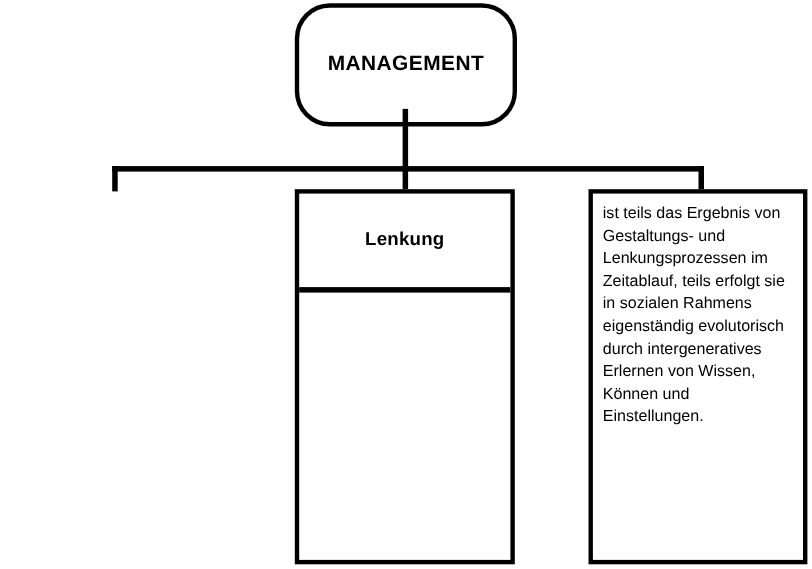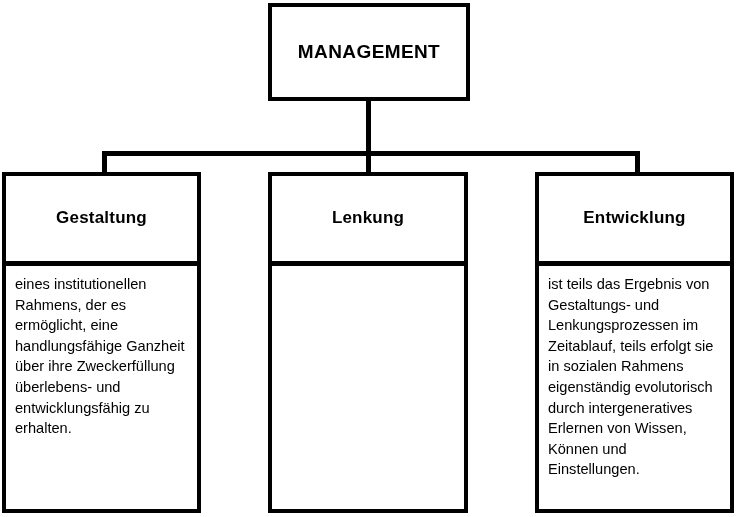--- a/index.html
+++ b/index.html
@@ -24,24 +24,25 @@
     position: absolute;
     box-sizing: border-box;
     border: 4px solid #000000;
     background: #ffffff;
   }
 
   .root-box {
     left: 268px;
     top: 3px;
     width: 202px;
-    height: 98px;
+    height: 112px;
     display: flex;
     align-items: center;
     justify-content: center;
+    border-radius: 32px;
   }
   .root-title {
     font-size: 19px;
     font-weight: bold;
     letter-spacing: 0.4px;
     line-height: 1.1;
     text-align: center;
   }
 
   .child-box {
@@ -110,37 +111,26 @@
   <div class="box root-box">
     <div class="root-title">MANAGEMENT</div>
   </div>
 
   <div class="line v-line stem-root"></div>
   <div class="line h-line bus"></div>
   <div class="line v-line drop-left"></div>
   <div class="line v-line drop-center"></div>
   <div class="line v-line drop-right"></div>
 
-  <div class="box child-box child-left">
-    <div class="child-header">
-      <div class="child-title">Gestaltung</div>
-    </div>
-    <div class="child-body">
-      <div class="child-text">eines institutionellen Rahmens, der es ermöglicht, eine handlungsfähige Ganzheit über ihre Zweckerfüllung überlebens- und entwicklungsfähig zu erhalten.</div>
-    </div>
-  </div>
 
   <div class="box child-box child-center">
     <div class="child-header">
       <div class="child-title">Lenkung</div>
     </div>
   </div>
 
   <div class="box child-box child-right">
-    <div class="child-header">
-      <div class="child-title">Entwicklung</div>
-    </div>
     <div class="child-body">
       <div class="child-text">ist teils das Ergebnis von Gestaltungs- und Lenkungsprozessen im Zeitablauf, teils erfolgt sie in sozialen Rahmens eigenständig evolutorisch durch intergeneratives Erlernen von Wissen, Können und Einstellungen.</div>
     </div>
   </div>
 
 </div>
 
 </body></html>

